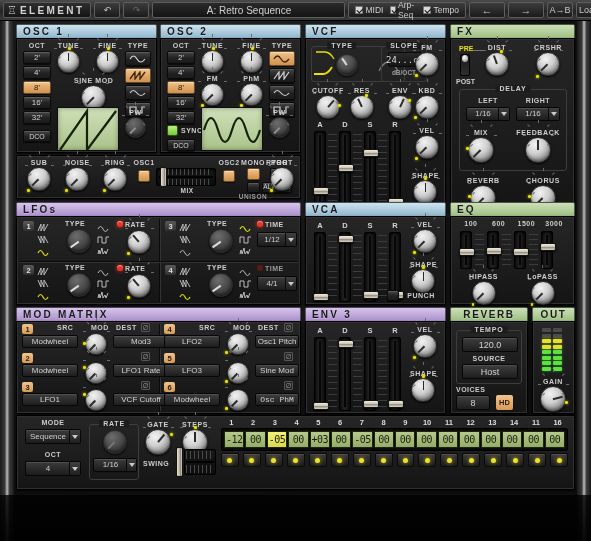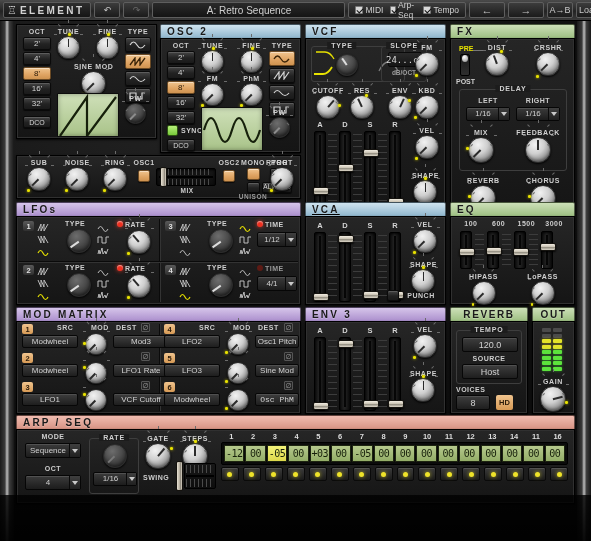--- a/index.html
+++ b/index.html
@@ -296,20 +296,21 @@
 
   </div>
 
   <div class="body-wrap">
     <div class="sidebar left"></div>
     <div class="sidebar right"></div>
 
     <div class="stage">
 
       <div class="panel" style="left:2px; top:3px; width:141px;">
+        <div class="panel-title t-blue">OSC 1</div>
         <div class="panel-body" style="height:115px;">
 
           <div style="position:absolute; left:6px; top:3px; width:28px; text-align:center;">
             <div class="lbl">OCT</div>
             <div class="btn" style="height:13px;margin-top:2px;">2'</div>
             <div class="btn" style="height:13px;margin-top:2px;">4'</div>
             <div class="btn on" style="height:13px;margin-top:2px;">8'</div>
             <div class="btn" style="height:13px;margin-top:2px;">16'</div>
             <div class="btn" style="height:13px;margin-top:2px;">32'</div>
             <div class="btn" style="height:12px;margin-top:6px;font-size:7px;">DCO</div>
@@ -1049,21 +1050,21 @@
             <div class="led dim" style="position:absolute;left:94px;top:2px;"></div>
             <div class="lbl dim" style="position:absolute;left:102px;top:2px;">TIME</div>
             <div class="sel" style="position:absolute;left:94px;top:13px;width:40px;height:15px;">
               <span style="margin-right:10px;">4/1</span>
               <span class="arw"></span>
             </div>
           </div>
         </div>
       </div>
 
-      <div class="panel" style="left:291px; top:181px; width:141px;text-decoration:underline;">
+      <div class="panel" style="left:291px; top:181px; width:141px;">
         <div class="panel-title t-blue">VCA</div>
         <div class="panel-body" style="height:89px;">
           <div style="position:absolute; left:8px; top:4px; width:100px; height:82px;">
             <div style="display:flex; gap:13px;">
               <div style="width:12px;">
                   <div class="sl-label">A</div>
                 </div>
               <div style="width:12px;">
                   <div class="sl-label">D</div>
                 </div>
@@ -1435,21 +1436,20 @@
                   <i style="transform:rotate(90deg) translateY(-14px)"></i>
                   <i style="transform:rotate(135deg) translateY(-14px)"></i>
                 </div>
               <div class="knob-dot" style="right:-3px;top:14px;"></div>
             </div>
           </div>
         </div>
       </div>
 
       <div class="panel" style="left:2px; top:394px; width:559px;">
-        <div class="panel-title t-red">ARP / SEQ</div>
         <div class="panel-body" style="height:75px;">
 
           <div class="lbl" style="position:absolute;left:8px;top:3px;width:56px;">MODE</div>
           <div class="sel" style="position:absolute;left:8px;top:13px;width:56px;height:15px;">
             <span style="margin-right:10px;">Sequence</span>
             <span class="arw"></span>
           </div>
 
           <div class="lbl" style="position:absolute;left:8px;top:35px;width:56px;">OCT</div>
           <div class="sel" style="position:absolute;left:8px;top:45px;width:56px;height:15px;">

